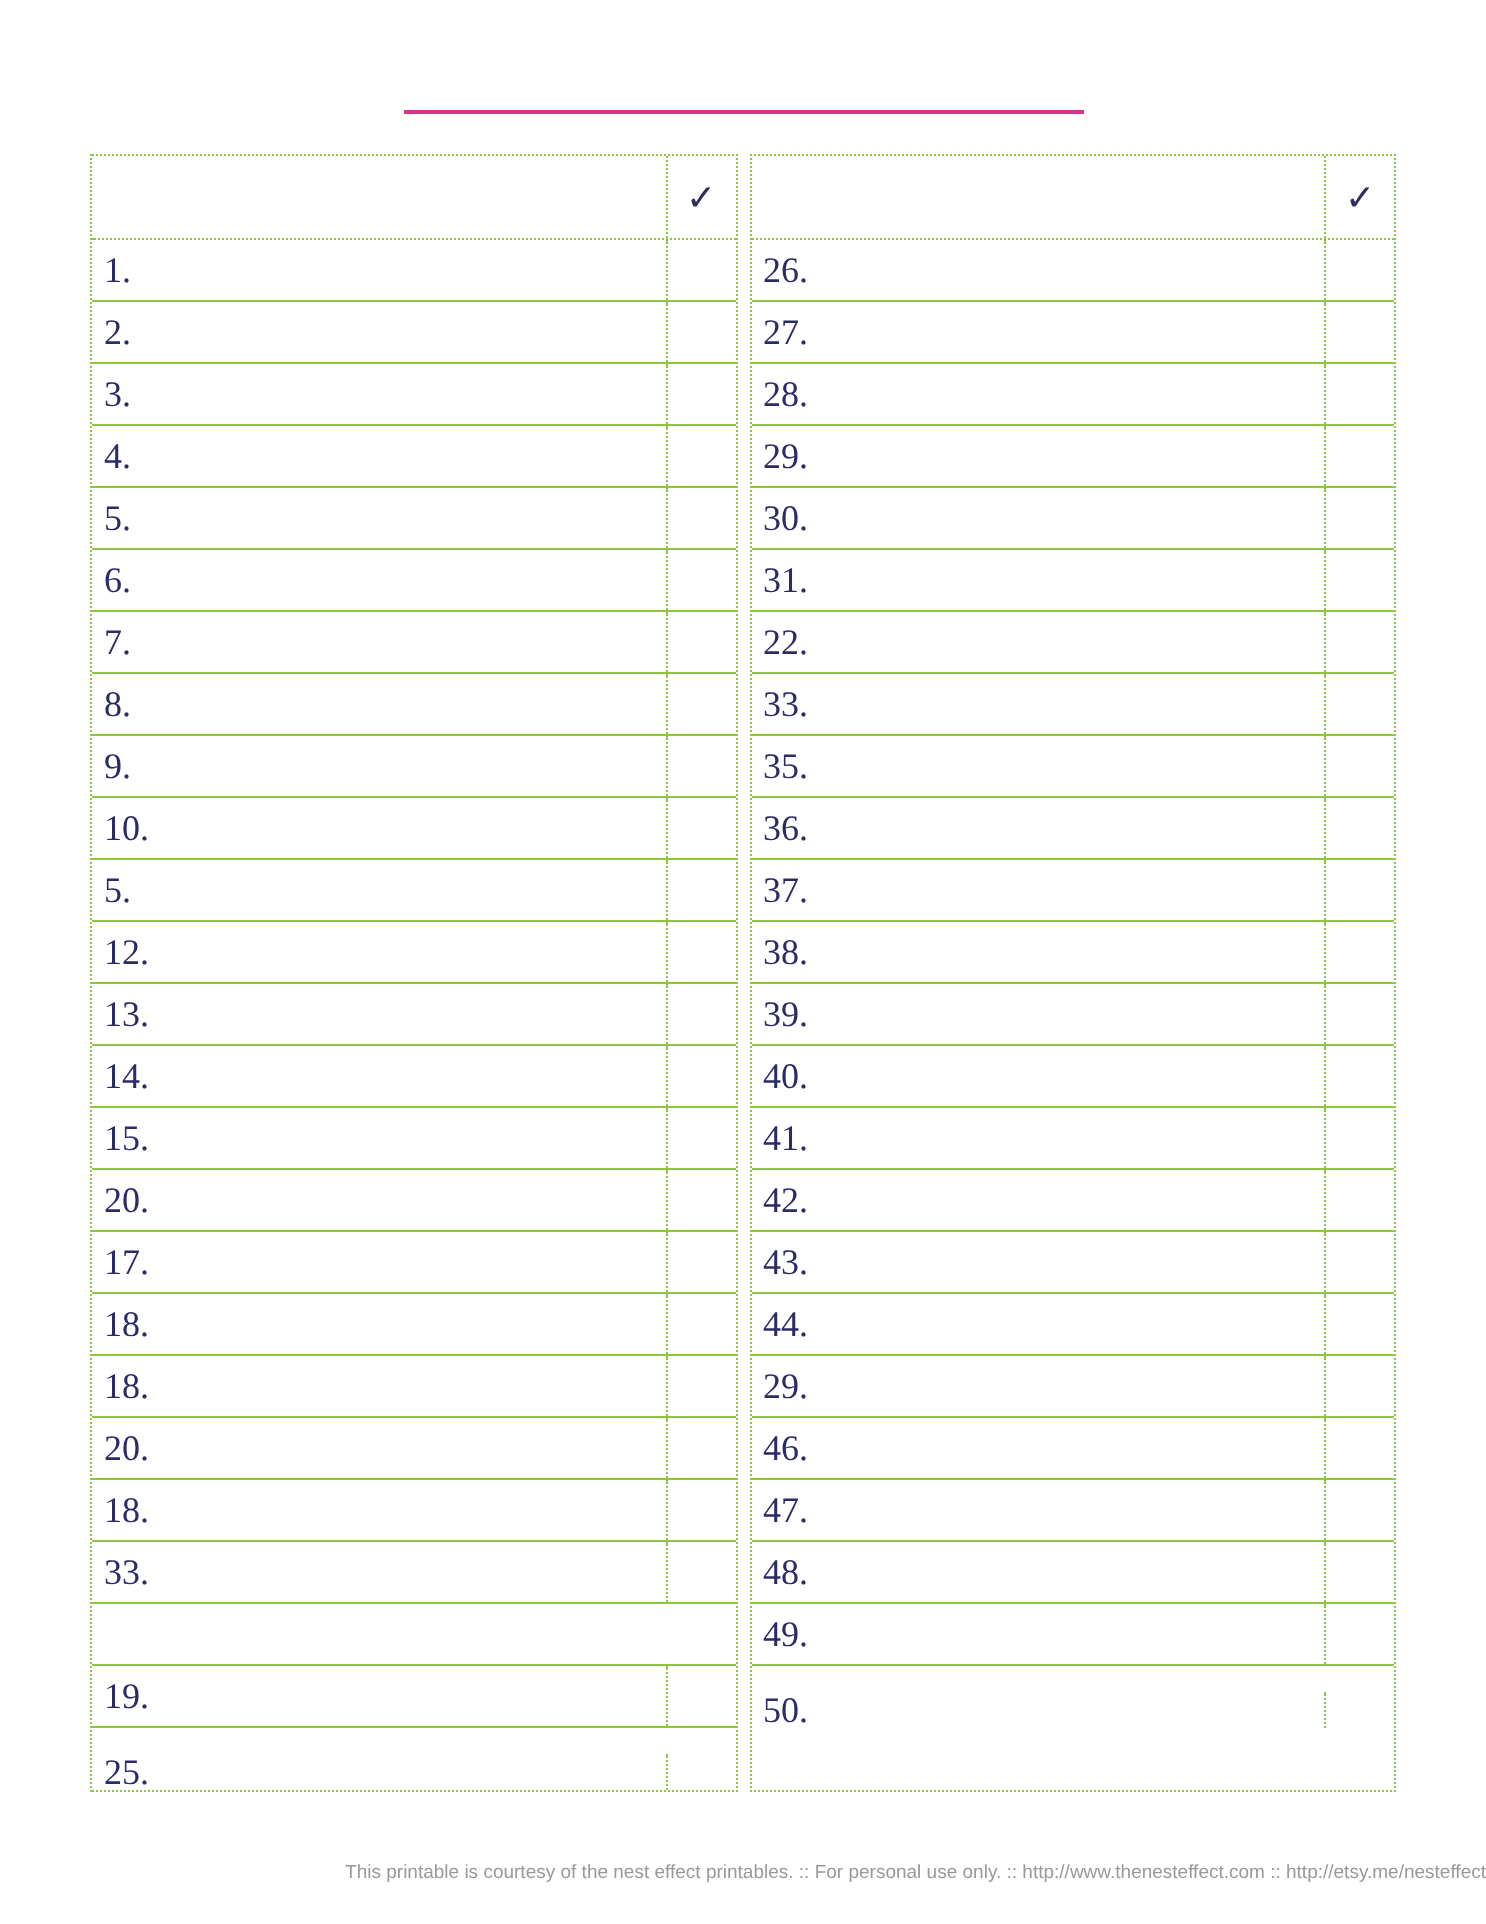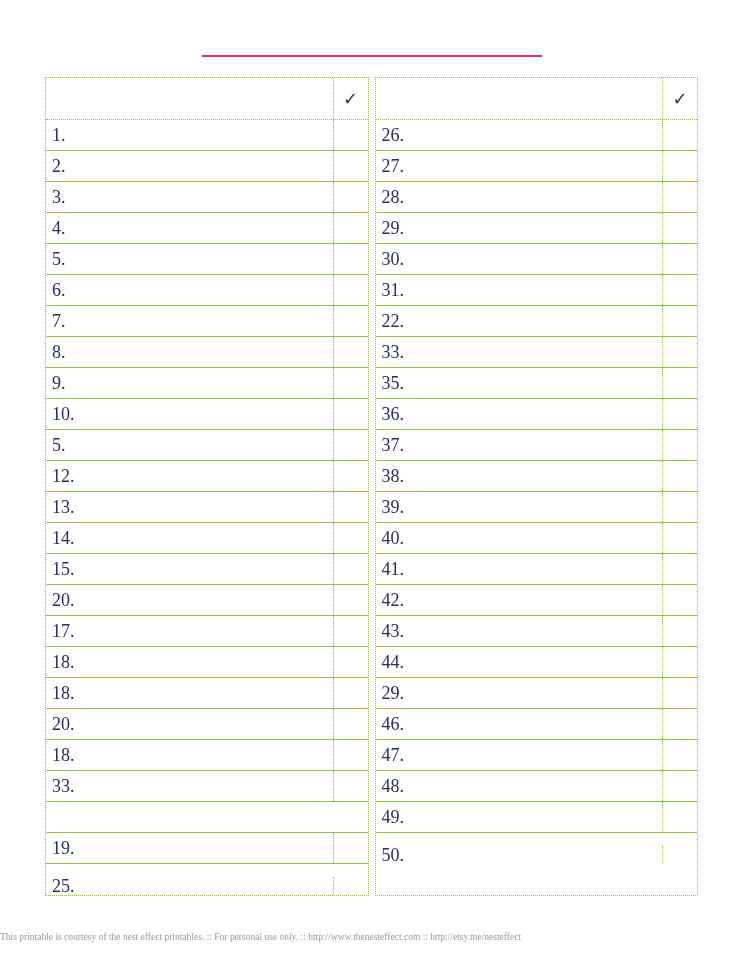--- a/index.html
+++ b/index.html
@@ -62,24 +62,24 @@
     line-height: 1;
   }
   .cell-check {
     width: 34px;
   }
   .footer {
     position: absolute;
     bottom: 20px;
     left: 0;
     right: 0;
-    text-align: left;
+    text-align: right;
     font-size: 9.5px;
     color: #999;
-    font-family: Liberation Serif, serif;
+    font-family: Liberation Sans, sans-serif;
   }
 </style>
 </head>
 <body>
 
 <div class="page">
   <div class="title-line"></div>
   <div class="sheet">
 
     <div class="col">

